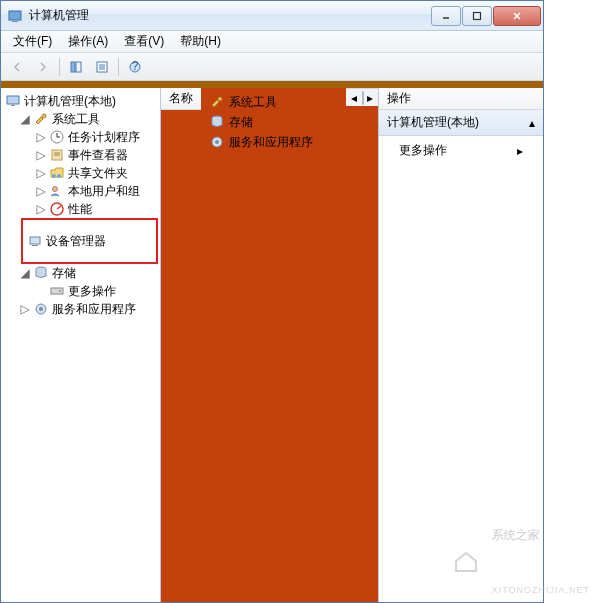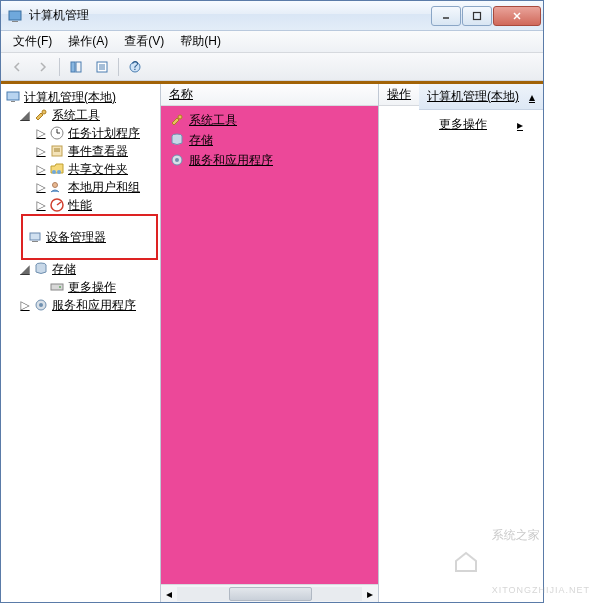--- a/index.html
+++ b/index.html
@@ -16,45 +16,45 @@
 .win-btn svg { width: 10px; height: 10px; }
 
 .menubar { height: 22px; background: linear-gradient(to bottom, #fafbfc, #eef1f5); border-bottom: 1px solid #d6d9de; display: flex; align-items: center; padding: 0 4px; }
 .menu-item { padding: 2px 8px; cursor: pointer; }
 
 .toolbar { height: 28px; background: linear-gradient(to bottom, #f8f9fb, #eaedf1); border-bottom: 1px solid #d0d4da; display: flex; align-items: center; padding: 0 4px; gap: 2px; }
 .tb-btn { width: 24px; height: 22px; border: 1px solid transparent; border-radius: 2px; display: flex; align-items: center; justify-content: center; cursor: pointer; }
 .tb-btn.disabled { opacity: 0.4; cursor: default; }
 .tb-sep { width: 1px; height: 18px; background: #c5cad2; margin: 0 2px; }
 
-.content { flex: 1; display: flex; border-top: 3px solid #a16207; overflow: hidden; text-decoration: underline; }
+.content { flex: 1; display: flex; border-top: 7px solid #a16207; overflow: hidden; }
 
 .tree-panel { width: 160px; border-right: 1px solid #c0c8d4; padding: 4px 2px; overflow: auto; background: #fff; }
 .tree-node { display: flex; align-items: center; height: 18px; cursor: pointer; white-space: nowrap; }
 .tree-expander { width: 12px; height: 12px; display: flex; align-items: center; justify-content: center; margin-right: 2px; color: #6a6a6a; }
 .tree-icon { width: 16px; height: 16px; margin-right: 3px; flex-shrink: 0; }
 .tree-label { font-size: 12px; }
 .indent-0 { padding-left: 2px; }
 .indent-1 { padding-left: 16px; }
 .indent-2 { padding-left: 32px; }
 .highlighted { border: 2px solid #d22; padding: 12px 4px; margin-left: 18px; }
 
-.middle-panel { flex: 1; border-right: 1px solid #c0c8d4; display: flex; flex-direction: column; background: #ec4899; }
+.middle-panel { flex: 1; border-right: 1px solid #c0c8d4; display: flex; flex-direction: row; background: #c2410c; }
 .col-header { height: 22px; border-bottom: 1px solid #d6d9de; background: linear-gradient(to bottom, #fdfdfe, #f1f3f6); display: flex; align-items: center; padding: 0 8px; font-size: 12px; }
 .list-body { flex: 1; padding: 4px; overflow: auto; }
 .list-item { display: flex; align-items: center; height: 20px; padding: 0 4px; cursor: pointer; }
 .list-icon { width: 16px; height: 16px; margin-right: 4px; }
 .scrollbar-h { height: 18px; border-top: 1px solid #d6d9de; background: #f2f4f7; position: relative; display: flex; align-items: center; }
 .sb-track { flex: 1; height: 14px; background: #e8ebef; margin: 0 16px; position: relative; }
 .sb-thumb { position: absolute; left: 28%; width: 45%; height: 100%; background: linear-gradient(to bottom,#e3e7ec,#c9d0d9); border: 1px solid #b0b8c3; border-radius: 2px; }
 .sb-arrow { width: 16px; height: 14px; position: absolute; top: 2px; display:flex; align-items:center; justify-content:center; }
 .sb-arrow.left { left: 0; }
 .sb-arrow.right { right: 0; }
 
-.actions-panel { width: 164px; display: flex; flex-direction: row; background: #fff; }
+.actions-panel { width: 164px; display: flex; flex-direction: column; background: #fff; }
 .actions-header { height: 22px; background: linear-gradient(to bottom,#fdfdfe,#f1f3f6); border-bottom: 1px solid #d6d9de; padding: 0 8px; display: flex; align-items: center; font-size: 12px; }
 .actions-body { flex: 1; padding: 0; }
 .action-group-header { background: linear-gradient(to bottom,#eef3fa,#dde8f5); padding: 4px 8px; border-bottom: 1px solid #c8d4e4; display: flex; align-items: center; justify-content: space-between; font-size: 12px; }
 .action-item { padding: 6px 20px; cursor: pointer; display: flex; align-items: center; justify-content: space-between; }
 
 .watermark { position: absolute; right: 10px; bottom: 8px; opacity: 0.4; display:flex; align-items:center; gap:12px; color:#777; font-size:14px; pointer-events:none; }
 .watermark-sub { font-size: 9px; letter-spacing: 1px; color:#999;margin-top:41px; }
 </style>
 </head>
 <body>

